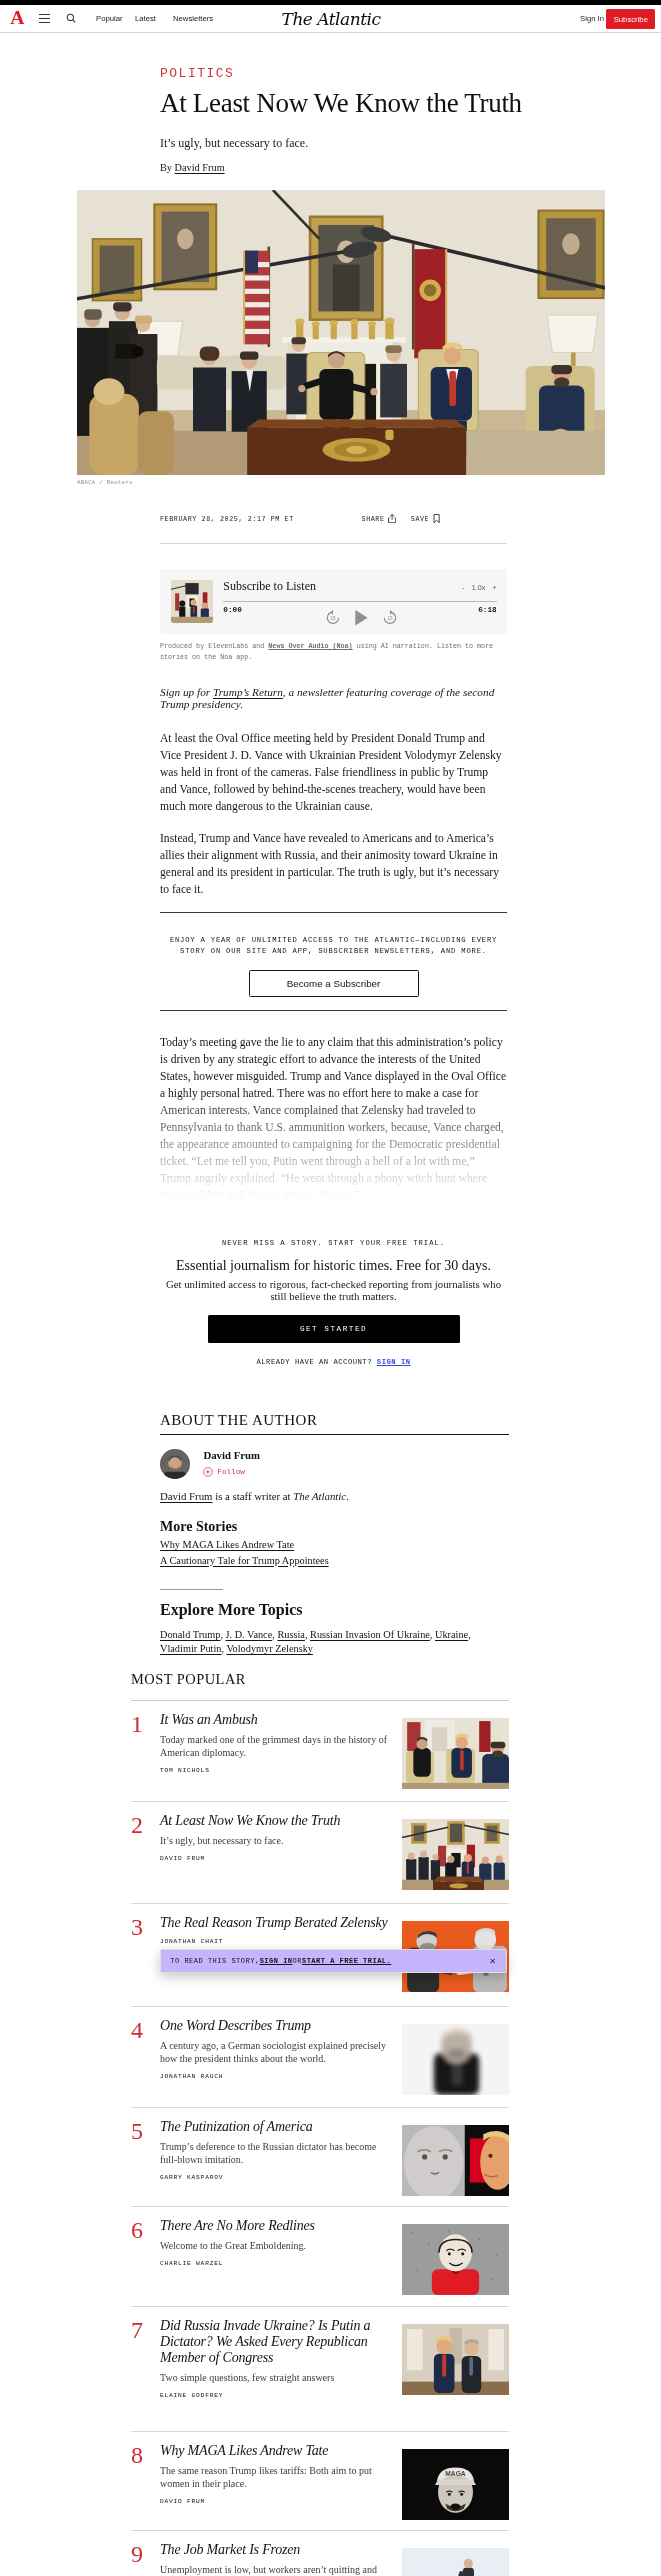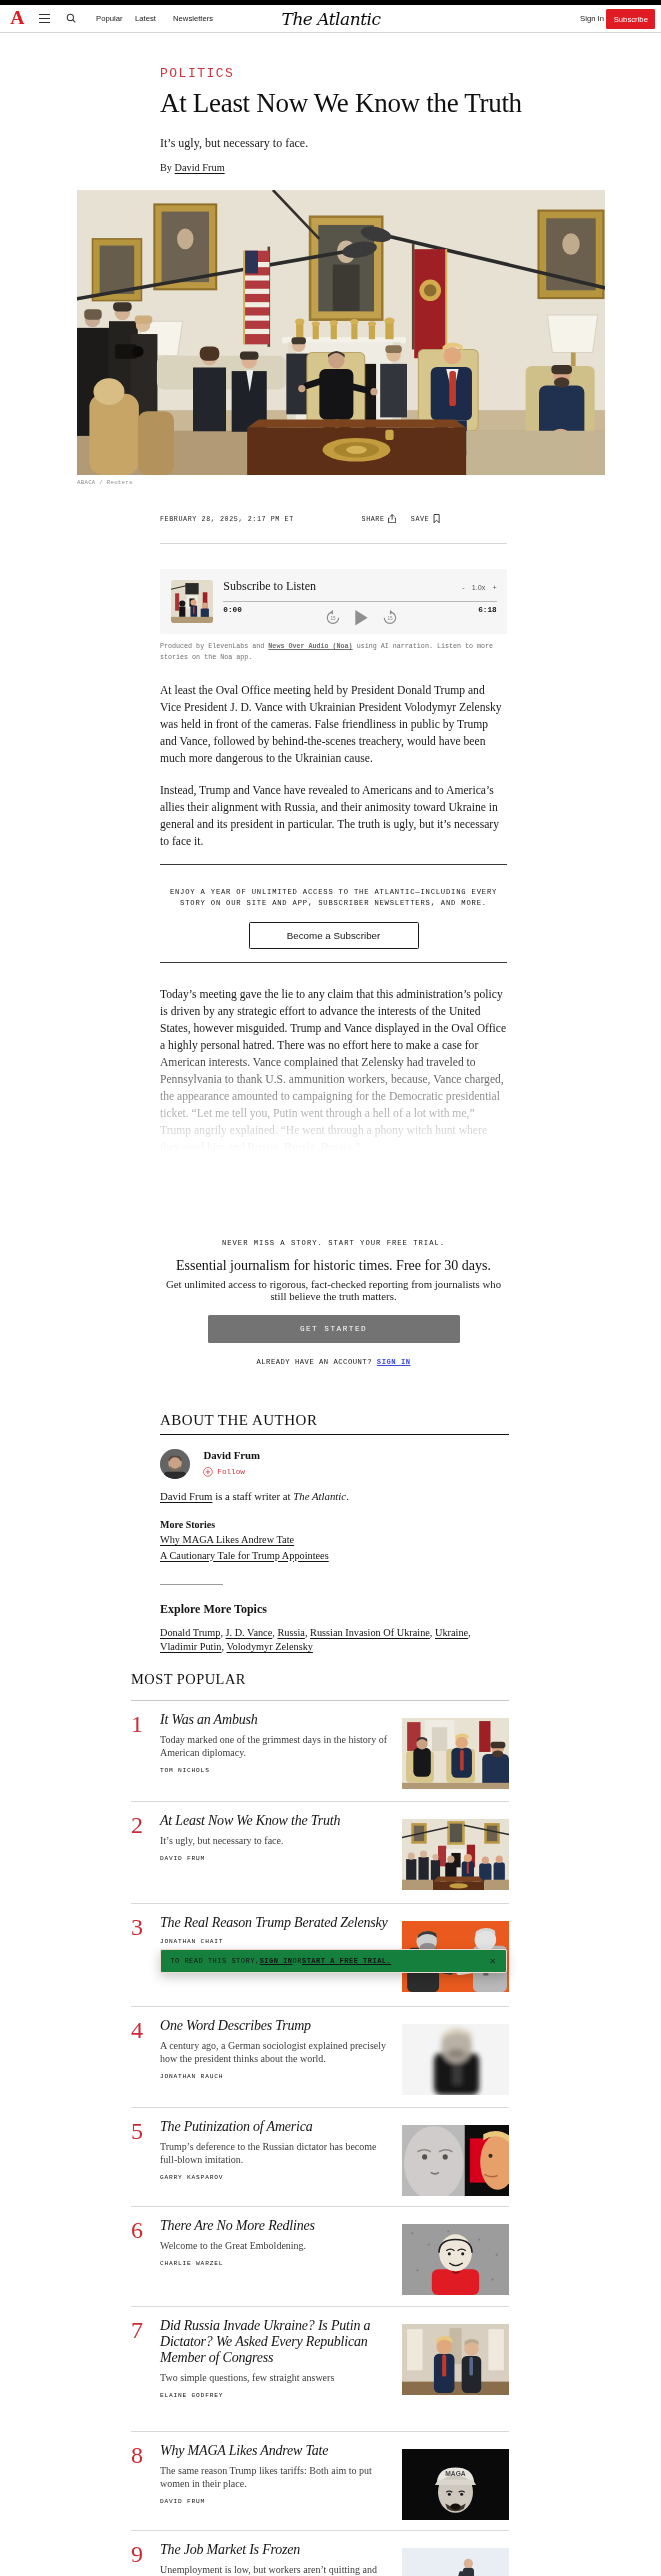--- a/index.html
+++ b/index.html
@@ -65,38 +65,38 @@
   .rule-dark2 { margin-top:13.4px; border:none; border-top:0.5px solid #3a3a3a; }
   p#para3 { margin-top:23px;
     -webkit-mask-image:linear-gradient(to bottom,#000 35%,rgba(0,0,0,0.55) 62%,rgba(0,0,0,0) 97%);
     mask-image:linear-gradient(to bottom,#000 35%,rgba(0,0,0,0.55) 62%,rgba(0,0,0,0) 97%); }
 
   
   #paywall { position:absolute; top:1239px; left:160px; width:347px; text-align:center; }
   .pw-kicker { font-family:"Liberation Mono","DejaVu Sans Mono",monospace; font-size:7.2px; letter-spacing:1px; color:#141414; }
   .pw-head { margin-top:11.3px; font-size:14px; color:#111; }
   .pw-sub { margin-top:4.1px; font-size:10.8px; color:#222; }
-  .pw-btn { display:block; margin:12.4px auto 0; width:252px; height:28px; background:#737373; border:none; border-radius:1.5px; color:#fff; font-family:"Liberation Mono","DejaVu Sans Mono",monospace; font-size:7.7px; letter-spacing:1.5px; cursor:pointer; }
+  .pw-btn { display:block; margin:12.4px auto 0; width:252px; height:28px; background:#000000; border:none; border-radius:1.5px; color:#fff; font-family:"Liberation Mono","DejaVu Sans Mono",monospace; font-size:7.7px; letter-spacing:1.5px; cursor:pointer; }
   .pw-account { margin-top:15.5px; font-family:"Liberation Mono","DejaVu Sans Mono",monospace; font-size:7.2px; letter-spacing:0.5px; color:#141414; }
   .pw-account a { color:#3b49df; font-weight:bold; text-decoration:underline; cursor:pointer; }
 
   
   #author-sec { position:absolute; top:1412px; left:160px; width:349px; }
   .about-head { font-size:15px; letter-spacing:0.5px; color:#111; font-weight:normal; }
   .about-rule { margin-top:5.2px; border:none; border-top:1px solid #111; }
   .author-row { margin-top:13.4px; display:flex; gap:13.4px; }
   .avatar { width:30px; height:30px; border-radius:50%; overflow:hidden; flex:none; }
   .author-name { font-size:10.8px; font-weight:bold; color:#111; }
   .follow { margin-top:6.2px; display:flex; align-items:center; gap:4.1px; color:#d0343c; font-family:"Liberation Mono","DejaVu Sans Mono",monospace; font-size:7.7px; cursor:pointer; }
   .bio { margin-top:11.3px; font-size:10.8px; }
   .bio a { color:#141414; text-decoration:underline; text-underline-offset:1.5px; cursor:pointer; }
-  .more-stories-h { margin-top:17.5px; font-size:10px; font-weight:bold; }
+  .more-stories-h { margin-top:17.5px; font-size:14px; font-weight:bold; }
   .ms-link { display:block; margin-top:4.1px; font-size:10.3px; color:#141414; text-decoration:underline; text-underline-offset:1.5px; cursor:pointer; }
   .short-rule { margin-top:23px; width:63px; border:none; border-top:0.5px solid #9a9a9a; }
-  .explore-h { margin-top:17px; font-size:12px; font-weight:bold; }
+  .explore-h { margin-top:11px; font-size:16px; font-weight:bold; }
   .topics { margin-top:9.3px; font-size:10.3px; line-height:14px; color:#141414; }
   .topics a { color:#141414; text-decoration:underline; text-underline-offset:1.5px; cursor:pointer; }
 
   
   #mostpop { position:absolute; top:1671px; left:131px; width:378px; }
   .mp-head { font-size:14.4px; letter-spacing:0.5px; font-weight:normal; color:#111; }
   .mp-rule { margin-top:12.4px; border:none; border-top:0.5px solid #c9c9c9; }
   #mostpop ol { list-style:none; }
   .mp-item { display:flex; padding-top:10.3px; border-bottom:0.5px solid #d9d9d9; }
   .mp-item:last-child { border-bottom:none; }
@@ -104,21 +104,21 @@
   .mp-txt { flex:1; padding-right:12.4px; }
   .mp-title { font-size:14px; line-height:1.16; letter-spacing:-0.2px; color:#141414; cursor:pointer;font-style:italic; }
   .mp-dek { margin-top:4.6px; font-size:10px; line-height:1.38; color:#3c3c3c; }
   .mp-author { margin-top:7.2px; font-family:"Liberation Mono","DejaVu Sans Mono",monospace; font-size:6.2px; letter-spacing:0.8px; color:#111; }
   .mp-thumb { flex:none; width:107px; margin-top:6.2px; cursor:pointer; }
   .mp-thumb svg { display:block; width:107px; height:71px; }
   .h197{min-height:101px}.h198{min-height:102px}.h199{min-height:103px}.h196{min-height:101px}
   .h193{min-height:99px}.h195{min-height:100px}.h242{min-height:125px}.h192{min-height:99px}
 
   
-  #trial-banner { position:absolute; top:1949px; left:160px; width:347px; height:24px; background:#15803d; border:0.5px solid #eed9d2; border-radius:2.1px; box-shadow:0 4.1px 11.3px rgba(0,0,0,0.22); display:flex; align-items:center; padding:0 9.3px; z-index:40; font-family:"Liberation Mono","DejaVu Sans Mono",monospace; font-size:7px; letter-spacing:0.5px; color:#141414; }
+  #trial-banner { position:absolute; top:1949px; left:160px; width:347px; height:24px; background:#c4b5fd; border:0.5px solid #eed9d2; border-radius:2.1px; box-shadow:0 4.1px 11.3px rgba(0,0,0,0.22); display:flex; align-items:center; padding:0 9.3px; z-index:40; font-family:"Liberation Mono","DejaVu Sans Mono",monospace; font-size:7px; letter-spacing:0.5px; color:#141414; }
   #trial-banner a { color:#141414; font-weight:bold; text-decoration:underline; cursor:pointer; }
   #trial-banner .tb-close { margin-left:auto; font-family:"Liberation Sans",sans-serif; font-size:8.2px; cursor:pointer; color:#222; }
 </style>
 </head>
 <body>
 
 <div id="page">
 
   <div id="topbar"></div>
   <div id="header">
@@ -390,20 +390,21 @@
               <path d="M15 4 A 11 11 0 1 1 4 15" fill="none" stroke="#8a8a8a" stroke-width="2.2"></path>
               <path d="M15 0 L20 4.5 L15 9" fill="#8a8a8a"></path>
               <text x="15" y="19" font-family="Liberation Sans,sans-serif" font-size="9" fill="#8a8a8a" text-anchor="middle">15</text>
             </svg>
         </div>
       </div>
     </div>
 
     <div class="produced"><span>Produced by ElevenLabs and </span><a>News Over Audio (Noa)</a><span> using AI narration. Listen to more stories on the Noa app.</span></div>
 
+    <div class="signup-line"><span>Sign up for </span><a>Trump’s Return</a><span>, a newsletter featuring coverage of the second Trump presidency.</span></div>
 
     <p class="body-para" id="para1">At least the Oval Office meeting held by President Donald Trump and Vice President J. D. Vance with Ukrainian President Volodymyr Zelensky was held in front of the cameras. False friendliness in public by Trump and Vance, followed by behind-the-scenes treachery, would have been much more dangerous to the Ukrainian cause.</p>
     <p class="body-para">Instead, Trump and Vance have revealed to Americans and to America’s allies their alignment with Russia, and their animosity toward Ukraine in general and its president in particular. The truth is ugly, but it’s necessary to face it.</p>
 
     <hr class="rule-dark">
     <div class="callout">ENJOY A YEAR OF UNLIMITED ACCESS TO THE ATLANTIC—INCLUDING EVERY STORY ON OUR SITE AND APP, SUBSCRIBER NEWSLETTERS, AND MORE.</div>
     <button class="callout-btn">Become a Subscriber</button>
     <hr class="rule-dark2">
 
     <p class="body-para" id="para3">Today’s meeting gave the lie to any claim that this administration’s policy is driven by any strategic effort to advance the interests of the United States, however misguided. Trump and Vance displayed in the Oval Office a highly personal hatred. There was no effort here to make a case for American interests. Vance complained that Zelensky had traveled to Pennsylvania to thank U.S. ammunition workers, because, Vance charged, the appearance amounted to campaigning for the Democratic presidential ticket. “Let me tell you, Putin went through a hell of a lot with me,” Trump angrily explained. “He went through a phony witch hunt where they used him and Russia, Russia, Russia.”</p>

